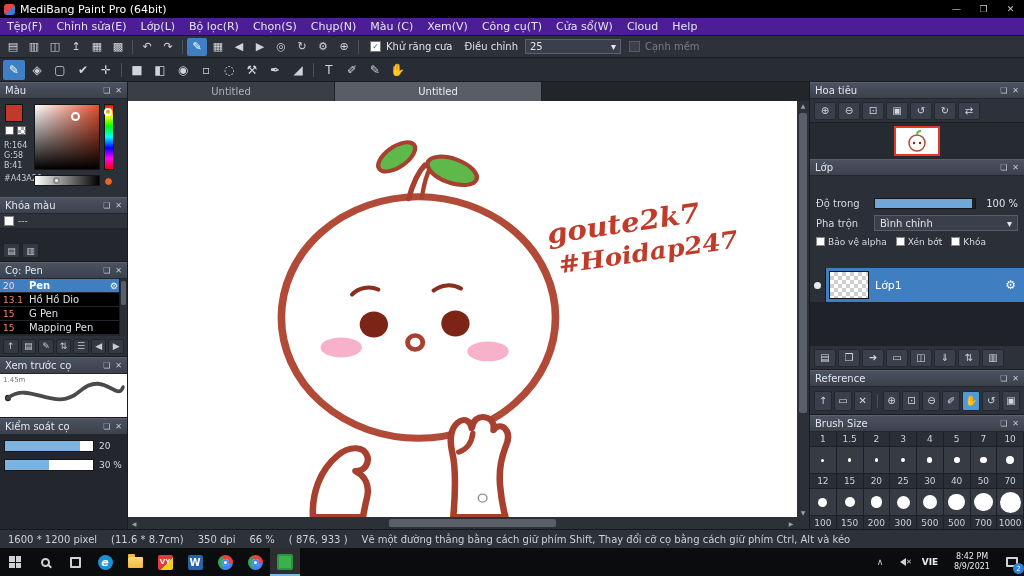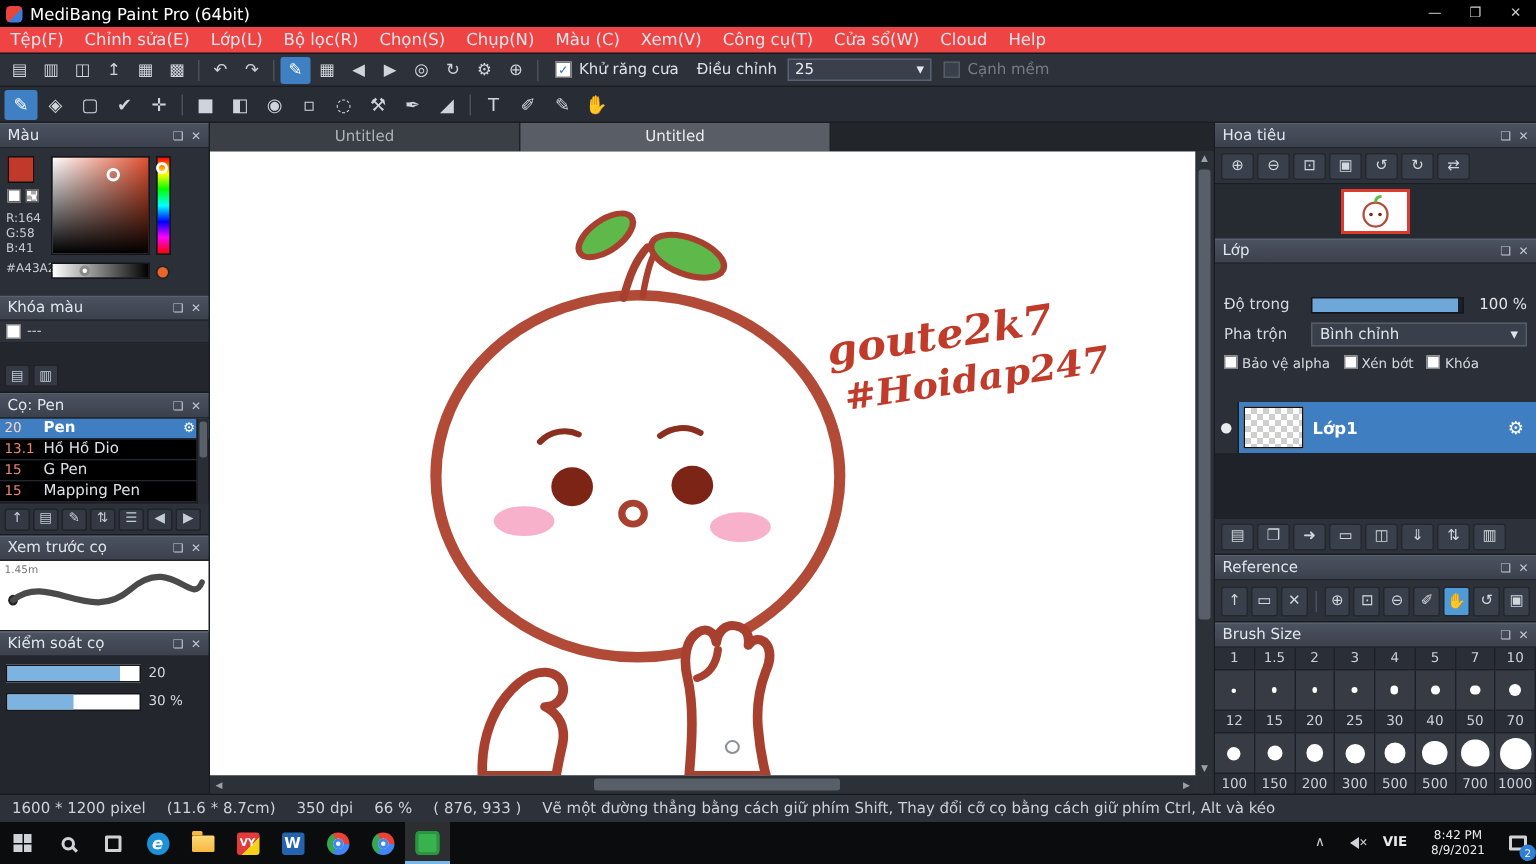--- a/index.html
+++ b/index.html
@@ -5,38 +5,38 @@
 *{margin:0;padding:0;box-sizing:border-box}
 html,body{width:1024px;height:576px;overflow:hidden;background:#22262c;
 font-family:"DejaVu Sans","Liberation Sans",sans-serif;color:#dfe3e9;user-select:none}
 .app{position:relative;width:1024px;height:576px;display:flex;flex-direction:column}
 
 
 .titlebar{flex:0 0 18px;background:#000;display:flex;align-items:center;padding-left:4px;font-size:11px;color:#fff}
 .app-ico{width:11px;height:11px;border-radius:3px;background:linear-gradient(135deg,#e8453c 55%,#3b7dd8 55%);margin-right:5px}
 .t-sp{flex:1}
 .win-btn{width:27px;height:18px;display:flex;align-items:center;justify-content:center;font-size:9px;color:#ccc}
-.menubar{flex:0 0 17px;background:#ef4444;display:flex;align-items:center;font-size:11px;color:#e2e6ec;border-bottom:1px solid #15171b}
+.menubar{flex:0 0 17px;background:#4c1d95;display:flex;align-items:center;font-size:11px;color:#e2e6ec;border-bottom:1px solid #15171b}
 .menu-item{padding:0 7px;line-height:17px;white-space:nowrap}
 .toolbar1{flex:0 0 22px;background:#2d323a;display:flex;align-items:center;padding:0 3px;gap:2px;border-bottom:1px solid #1a1d22;font-size:10px}
 .toolbar2{flex:0 0 24px;background:#282c34;display:flex;align-items:center;padding:0 3px;gap:2px;border-bottom:1px solid #1a1d22}
 .icon-row{display:flex;align-items:center;gap:1px}
 .tb{width:20px;height:18px;display:flex;align-items:center;justify-content:center;font-size:11px;color:#cfd4db;border-radius:2px}
 .tb.sel{background:#3f80c4;color:#fff}
 .toolbar2 .tb{width:22px;height:20px;font-size:12px}
 .sep{width:1px;height:14px;background:#4a515c;margin:0 3px}
 .tb-check{width:11px;height:11px;background:#fff;border:1px solid #777;font-size:8px;color:#2c6fb7;display:flex;align-items:center;justify-content:center;margin:0 3px 0 6px}
 .tb-check.off{background:#3a404b;border-color:#555c66}
 .tb-label{color:#dde2e9;white-space:nowrap}
 .tb-label.dim{color:#767c85}
 .adj-select{width:96px;height:15px;background:#3a404b;border:1px solid #596070;display:flex;align-items:center;justify-content:space-between;padding:0 4px;margin-left:5px;font-size:10px;color:#e5e9ee}
 
 
 .main{flex:1;display:flex;min-height:0}
-.lpanel{width:140px;background:#2b2f37;display:flex;flex-direction:column;border-right:1px solid #181b1f}
+.lpanel{width:128px;background:#2b2f37;display:flex;flex-direction:column;border-right:1px solid #181b1f}
 .rpanel{width:215px;background:#2b2f37;display:flex;flex-direction:column;border-left:1px solid #181b1f}
 .phead{flex:0 0 17px;background:linear-gradient(#4b5260,#3b414c);display:flex;align-items:center;font-size:10px;padding:0 5px;color:#e2e6ed;border-top:1px solid #59616f;border-bottom:1px solid #23262c}
 .phead .sp{flex:1}
 .phico{font-size:8px;color:#c3c9d2;margin-left:5px}
 
 
 .color-body{flex:0 0 98px;position:relative;background:#2b2f37}
 .cur-swatch{position:absolute;left:5px;top:5px;width:18px;height:18px;background:#c0392b;border:1px solid #111}
 .mini-swatch{position:absolute;left:5px;top:27px;width:9px;height:9px;background:#fff;border:1px solid #666}
 .mini2{left:17px;background:repeating-conic-gradient(#aaa 0 25%,#fff 0 50%);background-size:6px 6px}
@@ -96,21 +96,21 @@
 .op-val{width:36px;text-align:right}
 .blend-select{flex:1;height:16px;background:#3a404b;border:1px solid #565d69;display:flex;align-items:center;justify-content:space-between;padding:0 5px;color:#e0e4ea}
 .check-row{height:18px;display:flex;align-items:center;gap:9px;font-size:9px;color:#d5dae1}
 .cb{width:9px;height:9px;background:#fff;border:1px solid #888;display:inline-block;margin-right:3px;vertical-align:-1px}
 .layer-list{flex:0 0 78px;background:#1f2228}
 .layer-row{height:34px;display:flex;align-items:center;background:#3f7fc1}
 .layer-vis{width:16px;height:34px;background:#2b2f37;display:flex;align-items:center;justify-content:center;border-right:1px solid #181b20}
 .layer-vis-dot{width:7px;height:7px;border-radius:50%;background:#e8ecf0}
 .checker{background-color:#fff;background-image:linear-gradient(45deg,#cfcfcf 25%,transparent 25%,transparent 75%,#cfcfcf 75%),linear-gradient(45deg,#cfcfcf 25%,transparent 25%,transparent 75%,#cfcfcf 75%);background-size:8px 8px;background-position:0 0,4px 4px}
 .layer-thumb{width:40px;height:28px;margin-left:3px;border:1px solid #10131a}
-.layer-name{margin-left:6px;font-size:11px;color:#fff;font-weight:bold}
+.layer-name{margin-left:6px;font-size:11px;color:#fff;font-weight:normal}
 .layer-gear{margin-left:auto;margin-right:8px;color:#fff;font-size:12px}
 .layer-btns{flex:0 0 24px;background:#2d323a;display:flex;gap:2px;align-items:center;padding:0 4px;border-bottom:1px solid #1a1d22}
 .ref-tools{flex:0 0 28px;background:#2d323a;display:flex;gap:2px;align-items:center;padding:0 4px;border-bottom:1px solid #1a1d22}
 .ref-tools .nv{height:20px}
 .bs-grid{flex:1;background:#23262d;display:flex;flex-direction:column;overflow:hidden}
 .bs-row{display:flex;flex:0 0 15px}
 .bs-row.bs-circles{flex:0 0 27px}
 .bs-num{flex:1;display:flex;align-items:center;justify-content:center;font-size:9px;color:#ccd1d8;background:#2a2e36;border-right:1px solid #1d2026;border-bottom:1px solid #1d2026}
 .bs-cell{flex:1;display:flex;align-items:center;justify-content:center;background:#363b44;border-right:1px solid #1d2026;border-bottom:1px solid #1d2026}
 .bs-dot{background:#fff;border-radius:50%}

